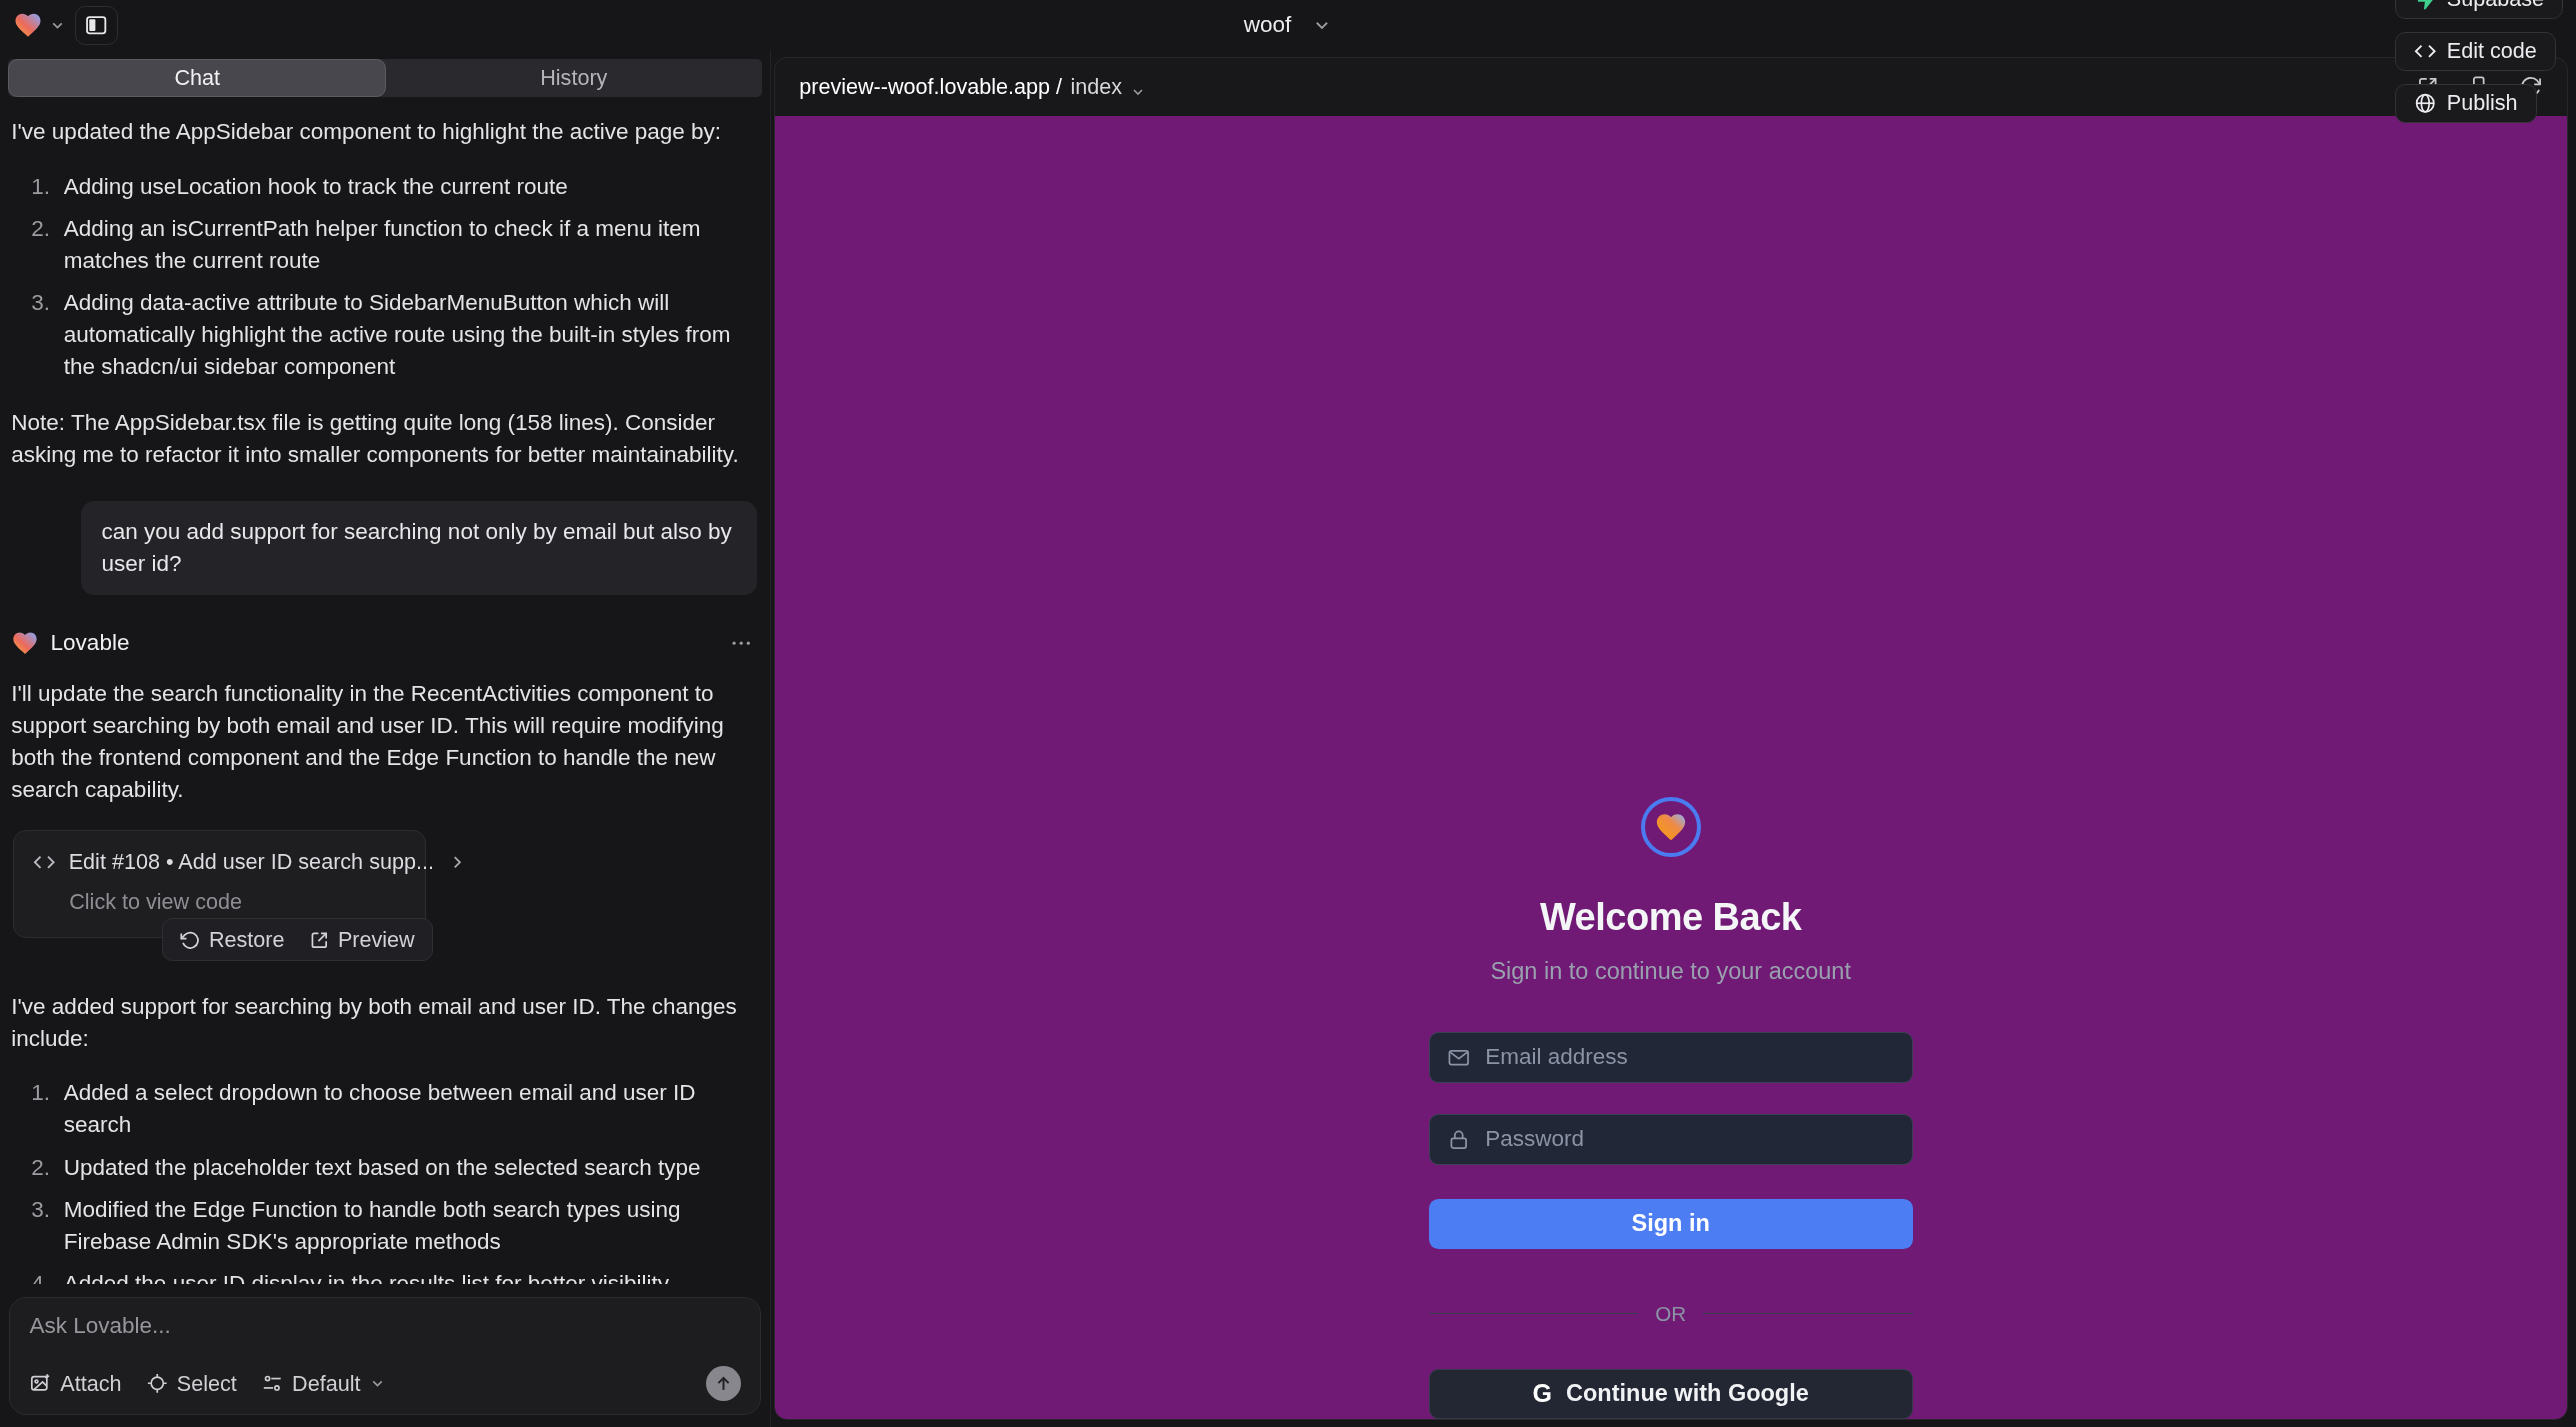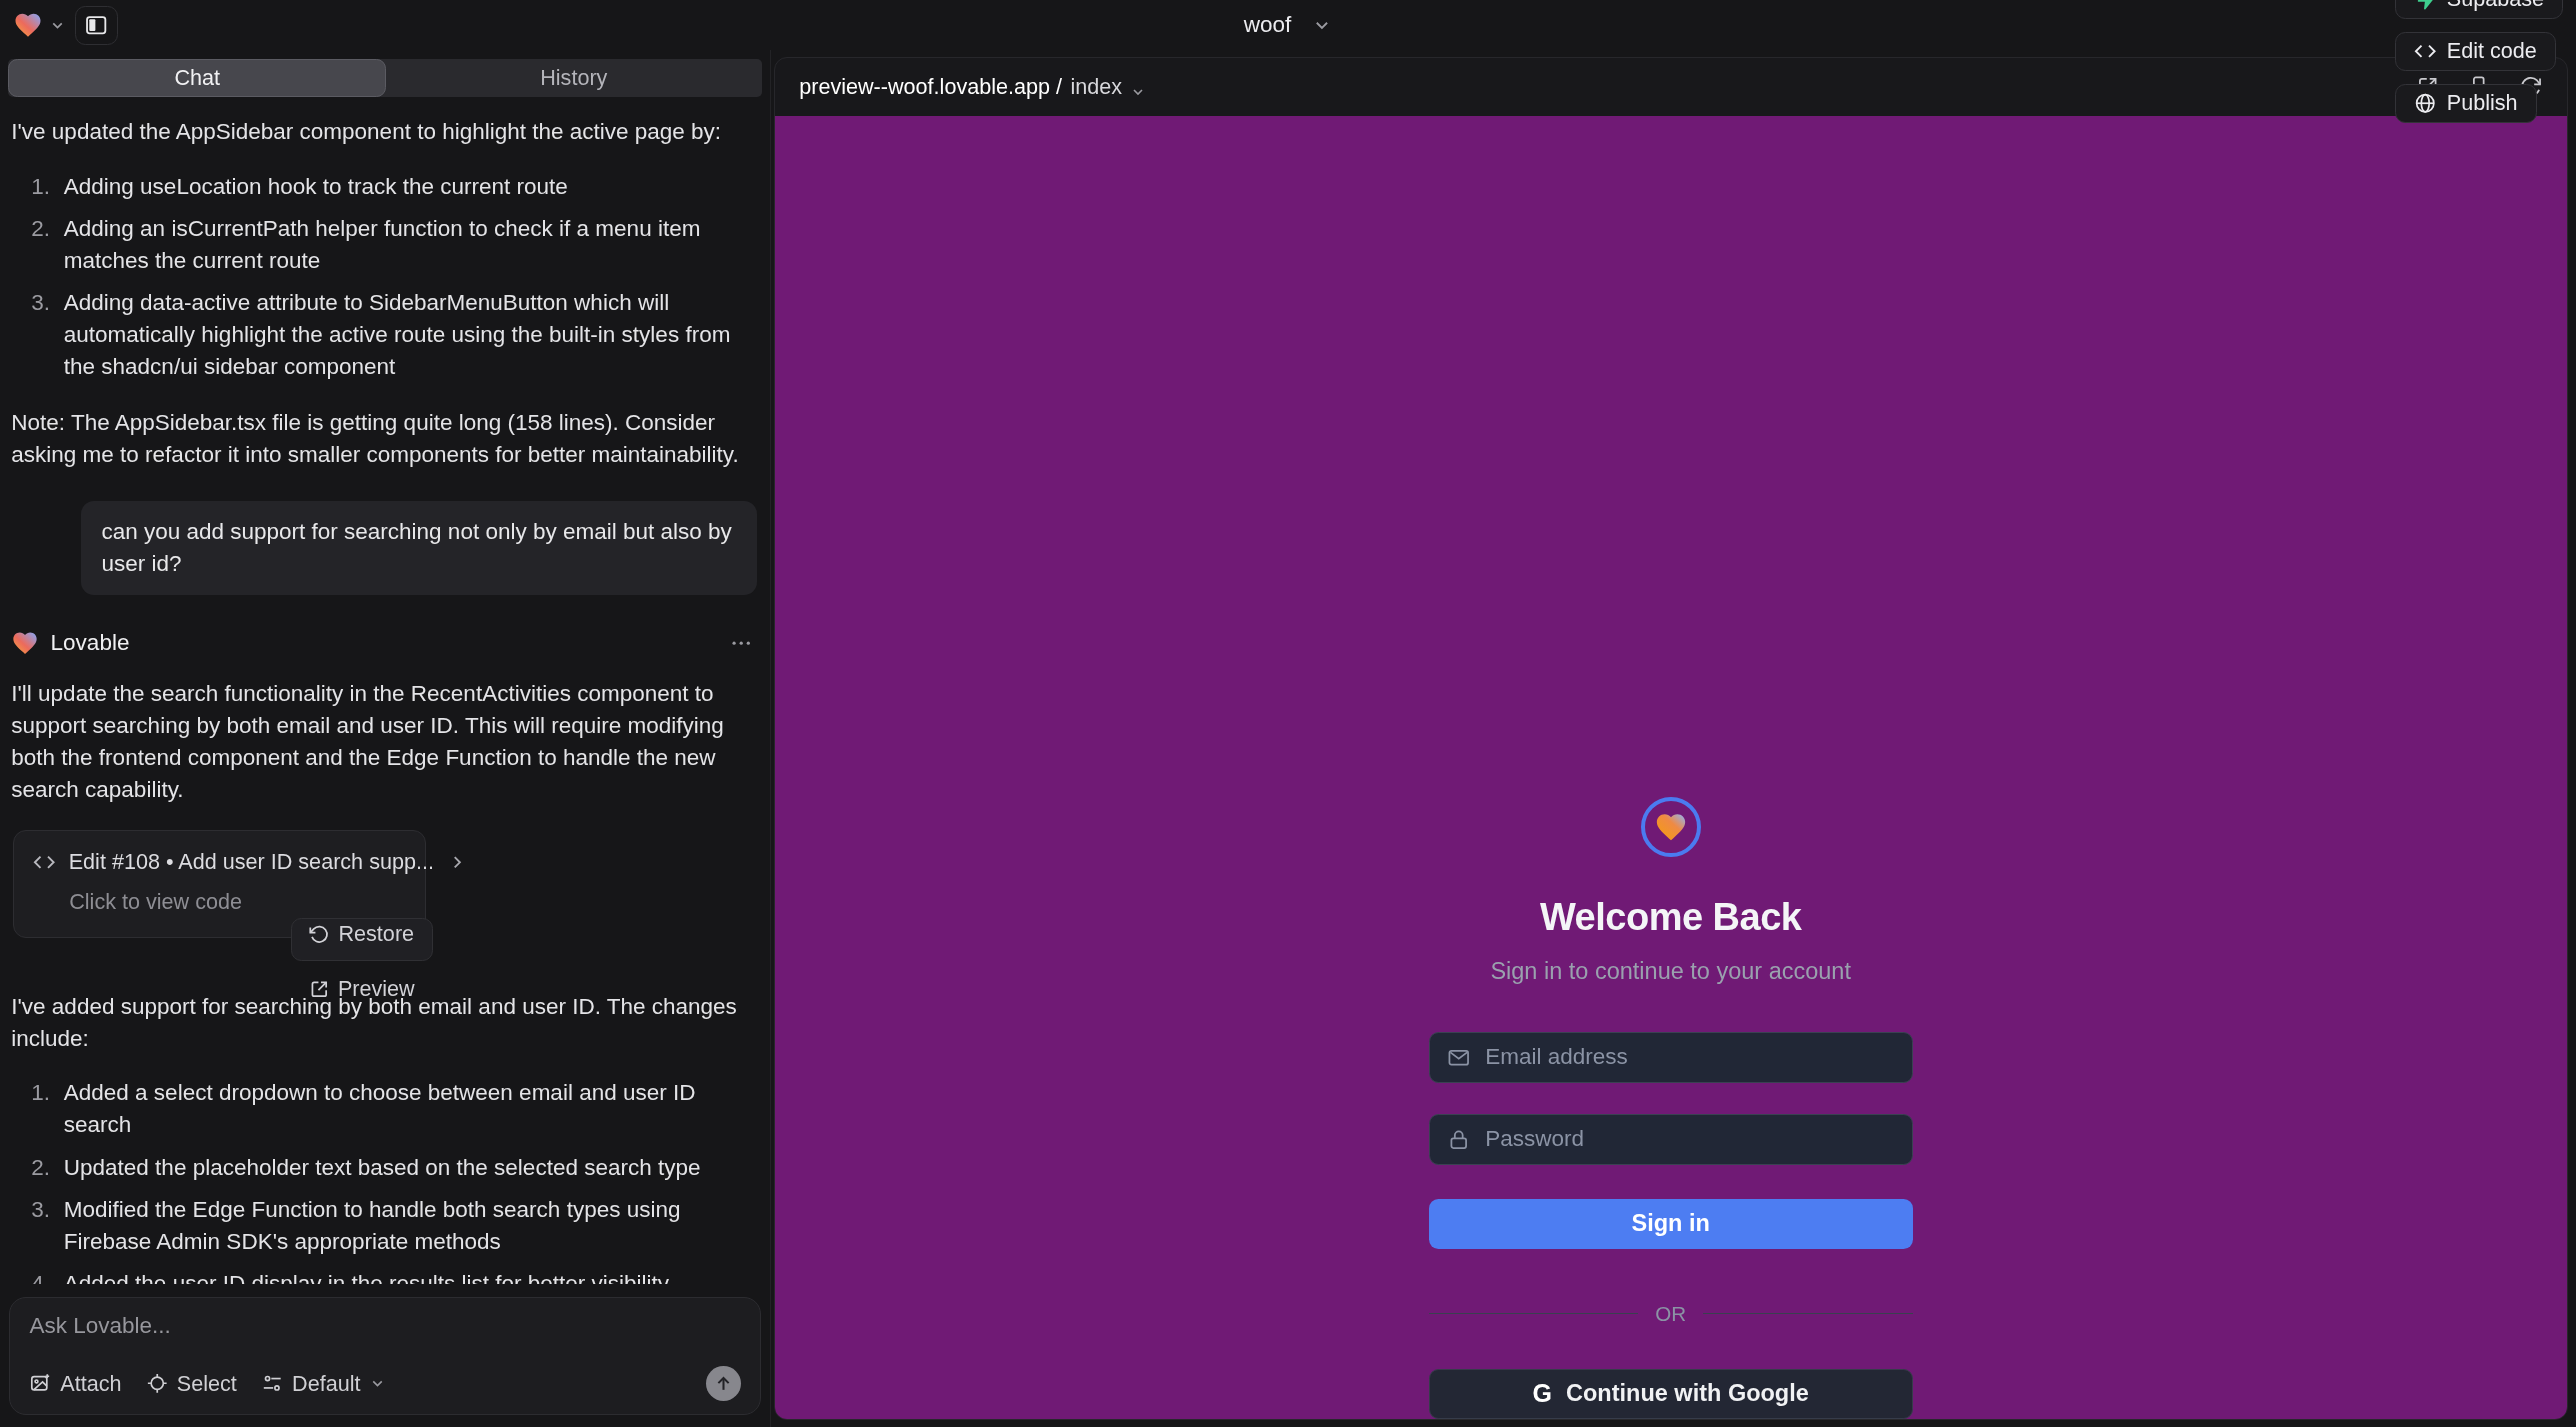--- a/index.html
+++ b/index.html
@@ -50,21 +50,21 @@
 
   .edit-card { position:relative; width:413px; background:#1e1e21; border:0.9px solid #2d2d31;
     border-radius:13px; padding:16px 19px 19px 19px; margin:3.8px 0 53px 1.9px; }
   .edit-row1 { display:flex; align-items:center; gap:13px; }
   .edit-title { font-size:21.6px; color:#dcdce0; white-space:nowrap; }
   .edit-chev { margin-left:auto; color:#a8a8ae; display:flex; }
   .edit-sub { font-size:21.6px; color:#8e8e94; margin:9.4px 0 0 36px; }
   .code-ico { color:#b9b9bf; display:flex; }
   .restore-bar { position:absolute; right:-7.5px; bottom:-24.4px; height:43px; display:flex; align-items:center;
     gap:24.4px; background:#202024; border:0.9px solid #303034; border-radius:10.3px; padding:0 17px;
-    font-size:21.6px; color:#d2d2d7;flex-direction:column; }
+    font-size:21.6px; color:#d2d2d7; }
   .rp-item { display:flex; align-items:center; gap:8.4px; }
 
   .composer { margin:13px 9.4px 13px 9.4px; background:#1d1d20; border:0.9px solid #2c2c30;
     border-radius:17px; padding:15px 19px 13px 19px; }
   .composer textarea { width:100%; height:43px; background:transparent; border:none; outline:none;
     resize:none; font-family:inherit; font-size:22.5px; color:#e4e4e7; }
   .composer textarea::placeholder { color:#97979d; }
   .composer-row { display:flex; align-items:center; gap:24.4px; margin-top:7.5px; color:#d0d0d4; font-size:21.6px; }
   .comp-item { display:flex; align-items:center; gap:8.4px; }
   .send-btn { margin-left:auto; width:35px; height:35px; border-radius:50%; background:#87878d;

